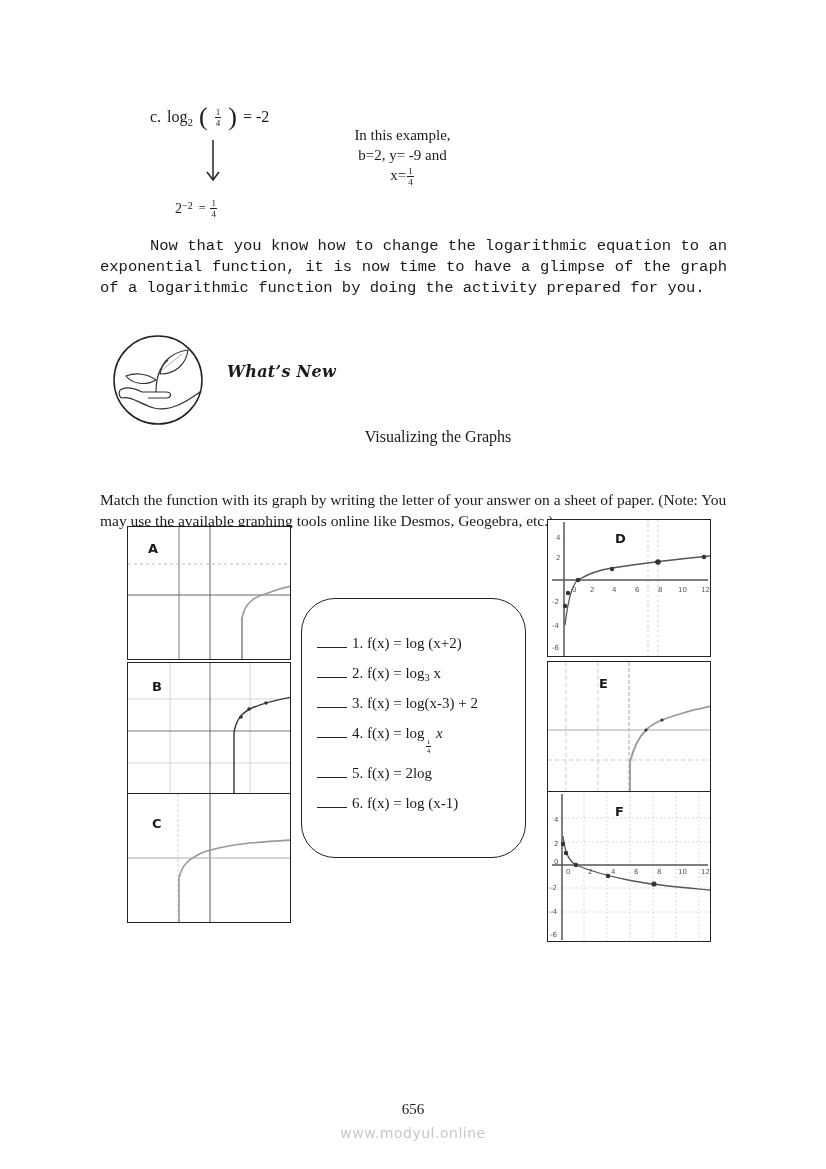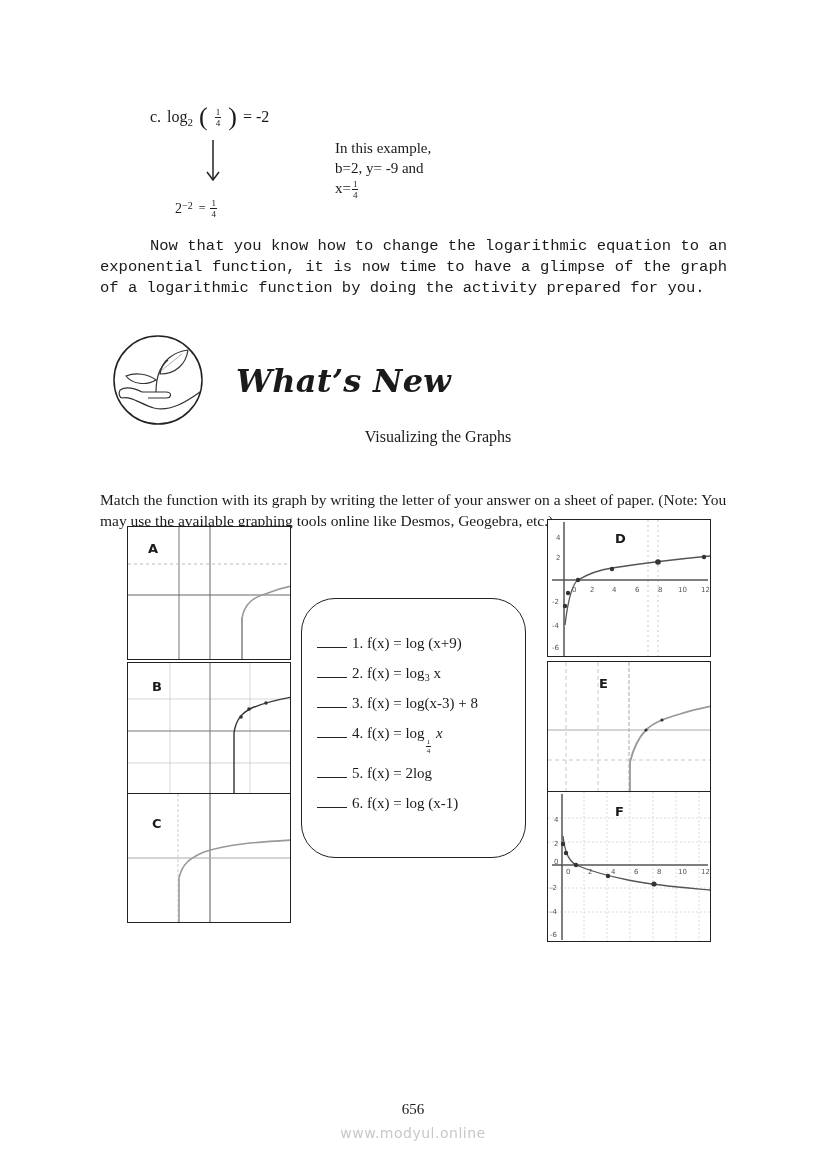--- a/index.html
+++ b/index.html
@@ -9,27 +9,27 @@
   .serif { font-family: "Liberation Serif", "DejaVu Serif", serif; }
   .sub { font-size: 11px; position: relative; top: 4px; }
   .frac { display: inline-flex; flex-direction: column; align-items: center; vertical-align: middle;
           font-size: 9px; line-height: 10px; margin: 0 1px; }
   .frac .num { border-bottom: 1px solid #222; padding: 0 1px; }
   .paren { font-size: 26px; font-weight: 200; line-height: 1; vertical-align: middle; }
 
   #ex-line { left: 150px; top: 104px; font-size: 16px; display: flex; align-items: center; gap: 6px; }
   #arrow { left: 206px; top: 140px; width: 14px; height: 42px; }
   #exp-line { left: 175px; top: 198px; font-size: 14px; display: flex; align-items: center; }
-  #explain { left: 335px; top: 138px; width: 135px; text-align: left; font-size: 15px; line-height: 20px; }
+  #explain { left: 335px; top: 125px; width: 135px; text-align: center; font-size: 15px; line-height: 20px; }
 
   #para { left: 100px; top: 236px; width: 627px; font-size: 15.5px; line-height: 21px; text-align: justify; font-family: Liberation Mono, monospace; }
   #para .indent { display: inline-block; width: 50px; }
 
   #icon-wrap { left: 112px; top: 334px; width: 92px; height: 92px; }
-  #heading { left: 236px; top: 362px; font-size: 32px; font-weight: bold; font-style: italic;
+  #heading { left: 227px; top: 362px; font-size: 16px; font-weight: bold; font-style: italic;
              font-family: "DejaVu Serif", serif; letter-spacing: 0.3px; }
   #subtitle { left: 0; width: 876px; text-align: center; top: 428px; font-size: 16px; }
   #instructions { left: 100px; top: 489px; width: 630px; font-size: 15.5px; line-height: 21px; }
 
   .graph { position: absolute; border: 1.5px solid #222; background: #fff; overflow: hidden; box-sizing: border-box; }
   .graph svg { position: absolute; left: 0; top: 0; }
   .graph-label { position: absolute; font-family: "DejaVu Sans", sans-serif; font-weight: bold; font-size: 13px; }
 
   #g-A { left: 127px; top: 526px; width: 164px; height: 134px; }
   #g-B { left: 127px; top: 662px; width: 164px; height: 136px; }
@@ -225,29 +225,29 @@
       <text x="2" y="122">-4</text>
       <text x="2" y="145">-6</text>
     </g>
   </svg>
   <span class="graph-label" style="left:67px;top:12px">F</span>
 </div>
 
 <div id="func-box" class="abs">
   <div class="func-item" style="top:36px">
     <span class="blank"></span>
-    <span>1.</span>&nbsp;<span>f(x) =</span>&nbsp;<span>log (x+9)</span>
+    <span>1.</span>&nbsp;<span>f(x) =</span>&nbsp;<span>log (x+2)</span>
   </div>
   <div class="func-item" style="top:66px">
     <span class="blank"></span>
     <span>2.</span>&nbsp;<span>f(x) =</span>&nbsp;<span>log</span><span class="sub" style="font-size:10px;top:3px">3</span>&nbsp;<span>x</span>
   </div>
   <div class="func-item" style="top:96px">
     <span class="blank"></span>
-    <span>3.</span>&nbsp;<span>f(x) =</span>&nbsp;<span>log(x-3) + 8</span>
+    <span>3.</span>&nbsp;<span>f(x) =</span>&nbsp;<span>log(x-3) + 2</span>
   </div>
   <div class="func-item" style="top:126px">
     <span class="blank"></span>
     <span>4.</span>&nbsp;<span>f(x) =</span>&nbsp;<span>log</span><span class="frac" style="font-size:7px;line-height:8px;position:relative;top:6px">
         <span class="num">1</span>
         <span>4</span>
       </span>&nbsp;<i>x</i>
   </div>
   <div class="func-item" style="top:166px">
     <span class="blank"></span>

